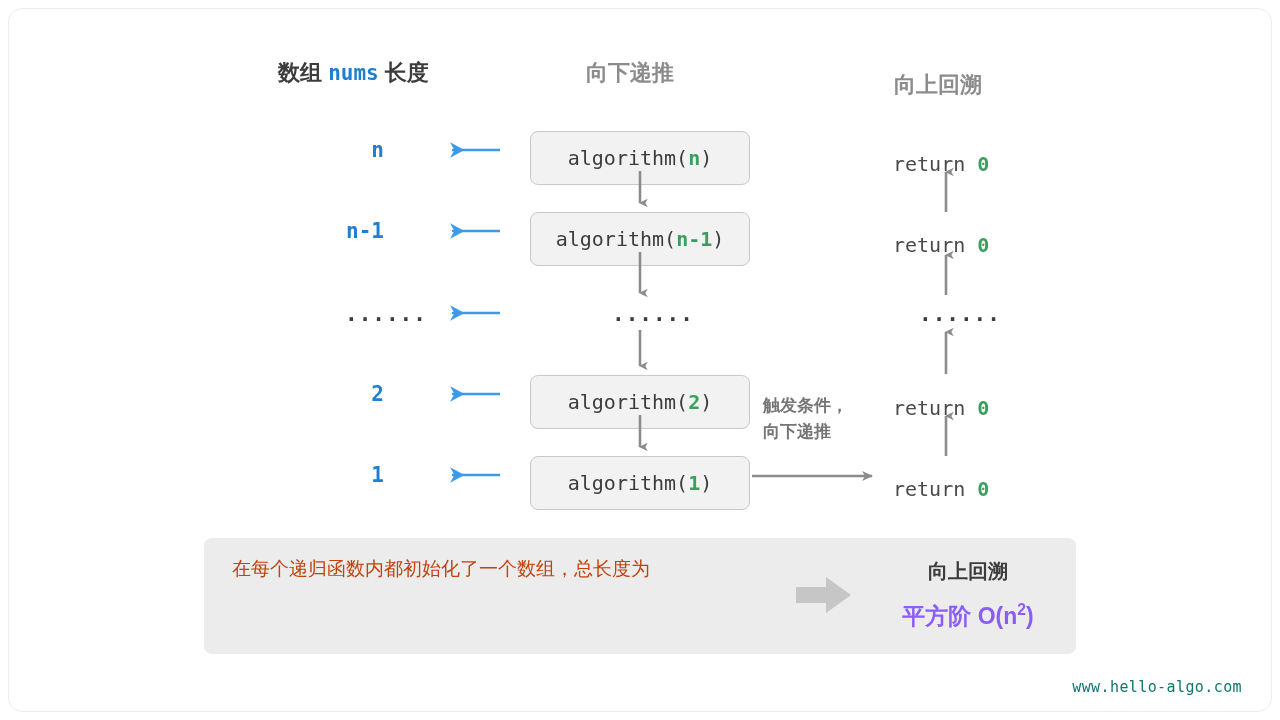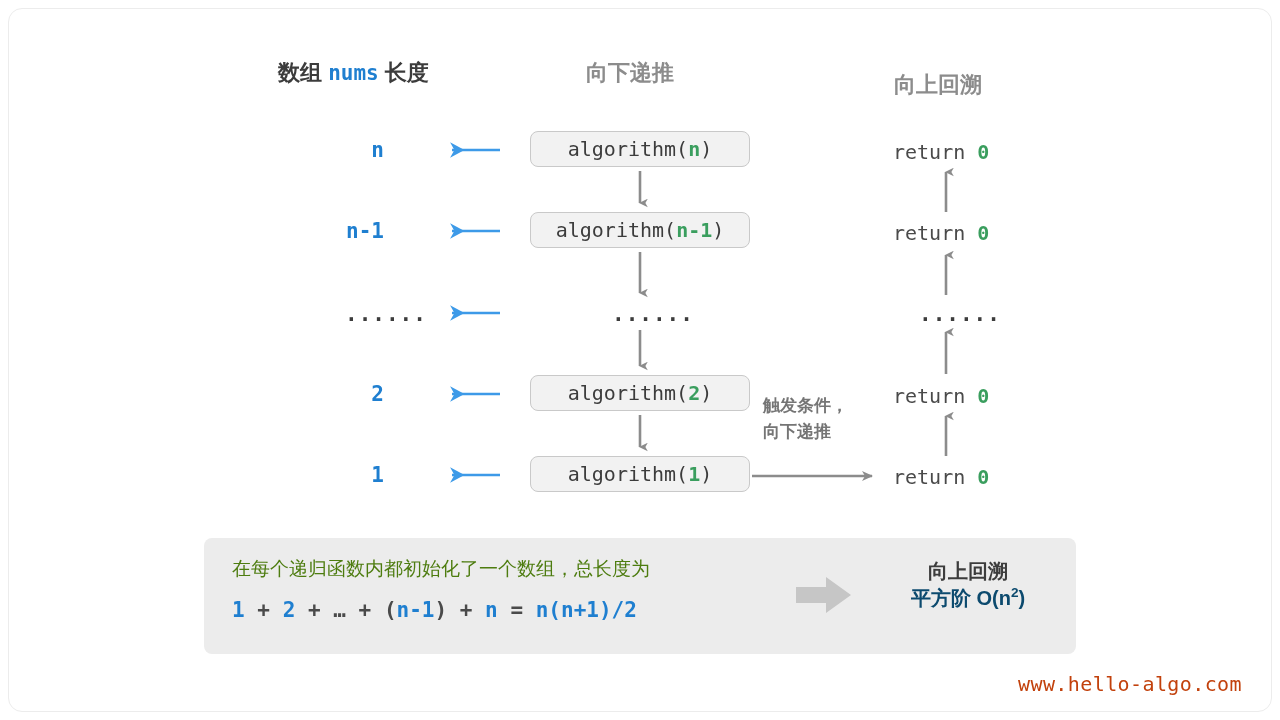--- a/index.html
+++ b/index.html
@@ -65,41 +65,42 @@
     font-weight: bold;
     color: #3c3c3c;
     letter-spacing: 1px;
     white-space: nowrap;
   }
 
   
   .call-box {
     position: absolute;
     width: 220px;
-    height: 36px;
+    height: 54px;
     background: #f2f2f2;
     border: 1px solid #c9c9c9;
     border-radius: 8px;
     box-sizing: border-box;
     display: flex;
     align-items: center;
     justify-content: center;
     font-family: "DejaVu Sans Mono", "Liberation Mono", monospace;
     font-size: 20px;
     color: #3c3c3c;
     white-space: nowrap;
   }
 
   
   .ret-label {
     position: absolute;
     font-family: "DejaVu Sans Mono", "Liberation Mono", monospace;
     font-size: 20px;
     color: #4a4a4a;
     white-space: nowrap;
+    margin-top: 12px;
   }
 
   
   #arrows {
     position: absolute;
     left: 0; top: 0;
     width: 1280px;
     height: 720px;
     pointer-events: none;
   }
@@ -126,21 +127,21 @@
     box-sizing: border-box;
   }
   #summary-text {
     position: absolute;
     left: 28px;
     top: 18px;
     width: 560px;
   }
   .sum-line1 {
     font-size: 19px;
-    color: #4d7c0f;
+    color: #c2410c;
     white-space: nowrap;
   }
   .sum-formula {
     margin-top: 16px;
     font-family: "DejaVu Sans Mono", "Liberation Mono", monospace;
     font-size: 21px;
     font-weight: bold;
     color: #4a4a4a;
     white-space: nowrap;
   }
@@ -159,35 +160,36 @@
     width: 176px;
     text-align: center;
   }
   .complexity-title {
     font-size: 20px;
     font-weight: bold;
     color: #3c3c3c;
     white-space: nowrap;
   }
   .complexity-value {
-    font-size: 20px;
-    font-weight: bold;
-    color: #0c4a6e;
+    margin-top: 16px;
+    font-size: 23px;
+    font-weight: bold;
+    color: #8b5cf6;
     white-space: nowrap;
   }
   .complexity-value sup { font-size: 0.68em; }
 
   
   #watermark {
     position: absolute;
     right: 38px;
     bottom: 24px;
     font-family: "DejaVu Sans Mono", "Liberation Mono", monospace;
-    font-size: 20px;
-    color: #c2410c;
+    font-size: 15px;
+    color: #0f766e;
     letter-spacing: 0.4px;
     white-space: nowrap;
   }
 </style>
 </head>
 <body>
 
 <div id="canvas">
 
   <div id="frame"></div>
@@ -301,33 +303,20 @@
 
     <g>
       <line x1="752" y1="476" x2="872" y2="476" stroke="#8c8c8c" stroke-width="2.6" marker-end="url(#grayhead-right)"></line>
     </g>
   </svg>
 
   <div id="summary">
 
     <div id="summary-text">
       <div class="sum-line1">在每个递归函数内都初始化了一个数组，总长度为</div>
-      <div class="sum-formula">
-        <span class="blue">1</span>
-        <span>+</span>
-        <span class="blue">2</span>
-        <span>+</span>
-        <span>…</span>
-        <span>+</span>
-        <span>(</span><span class="blue">n-1</span><span>)</span>
-        <span>+</span>
-        <span class="blue">n</span>
-        <span>=</span>
-        <span class="blue">n(n+1)/2</span>
-      </div>
     </div>
 
     <svg class="big-arrow" viewBox="0 0 56 38" xmlns="http://www.w3.org/2000/svg">
       <path d="M0,11 L30,11 L30,1 L55,19 L30,37 L30,27 L0,27 Z" fill="#c6c6c6"></path>
     </svg>
 
     <div id="summary-right">
       <div class="complexity-title">向上回溯</div>
       <div class="complexity-value">
         <span>平方阶</span>

